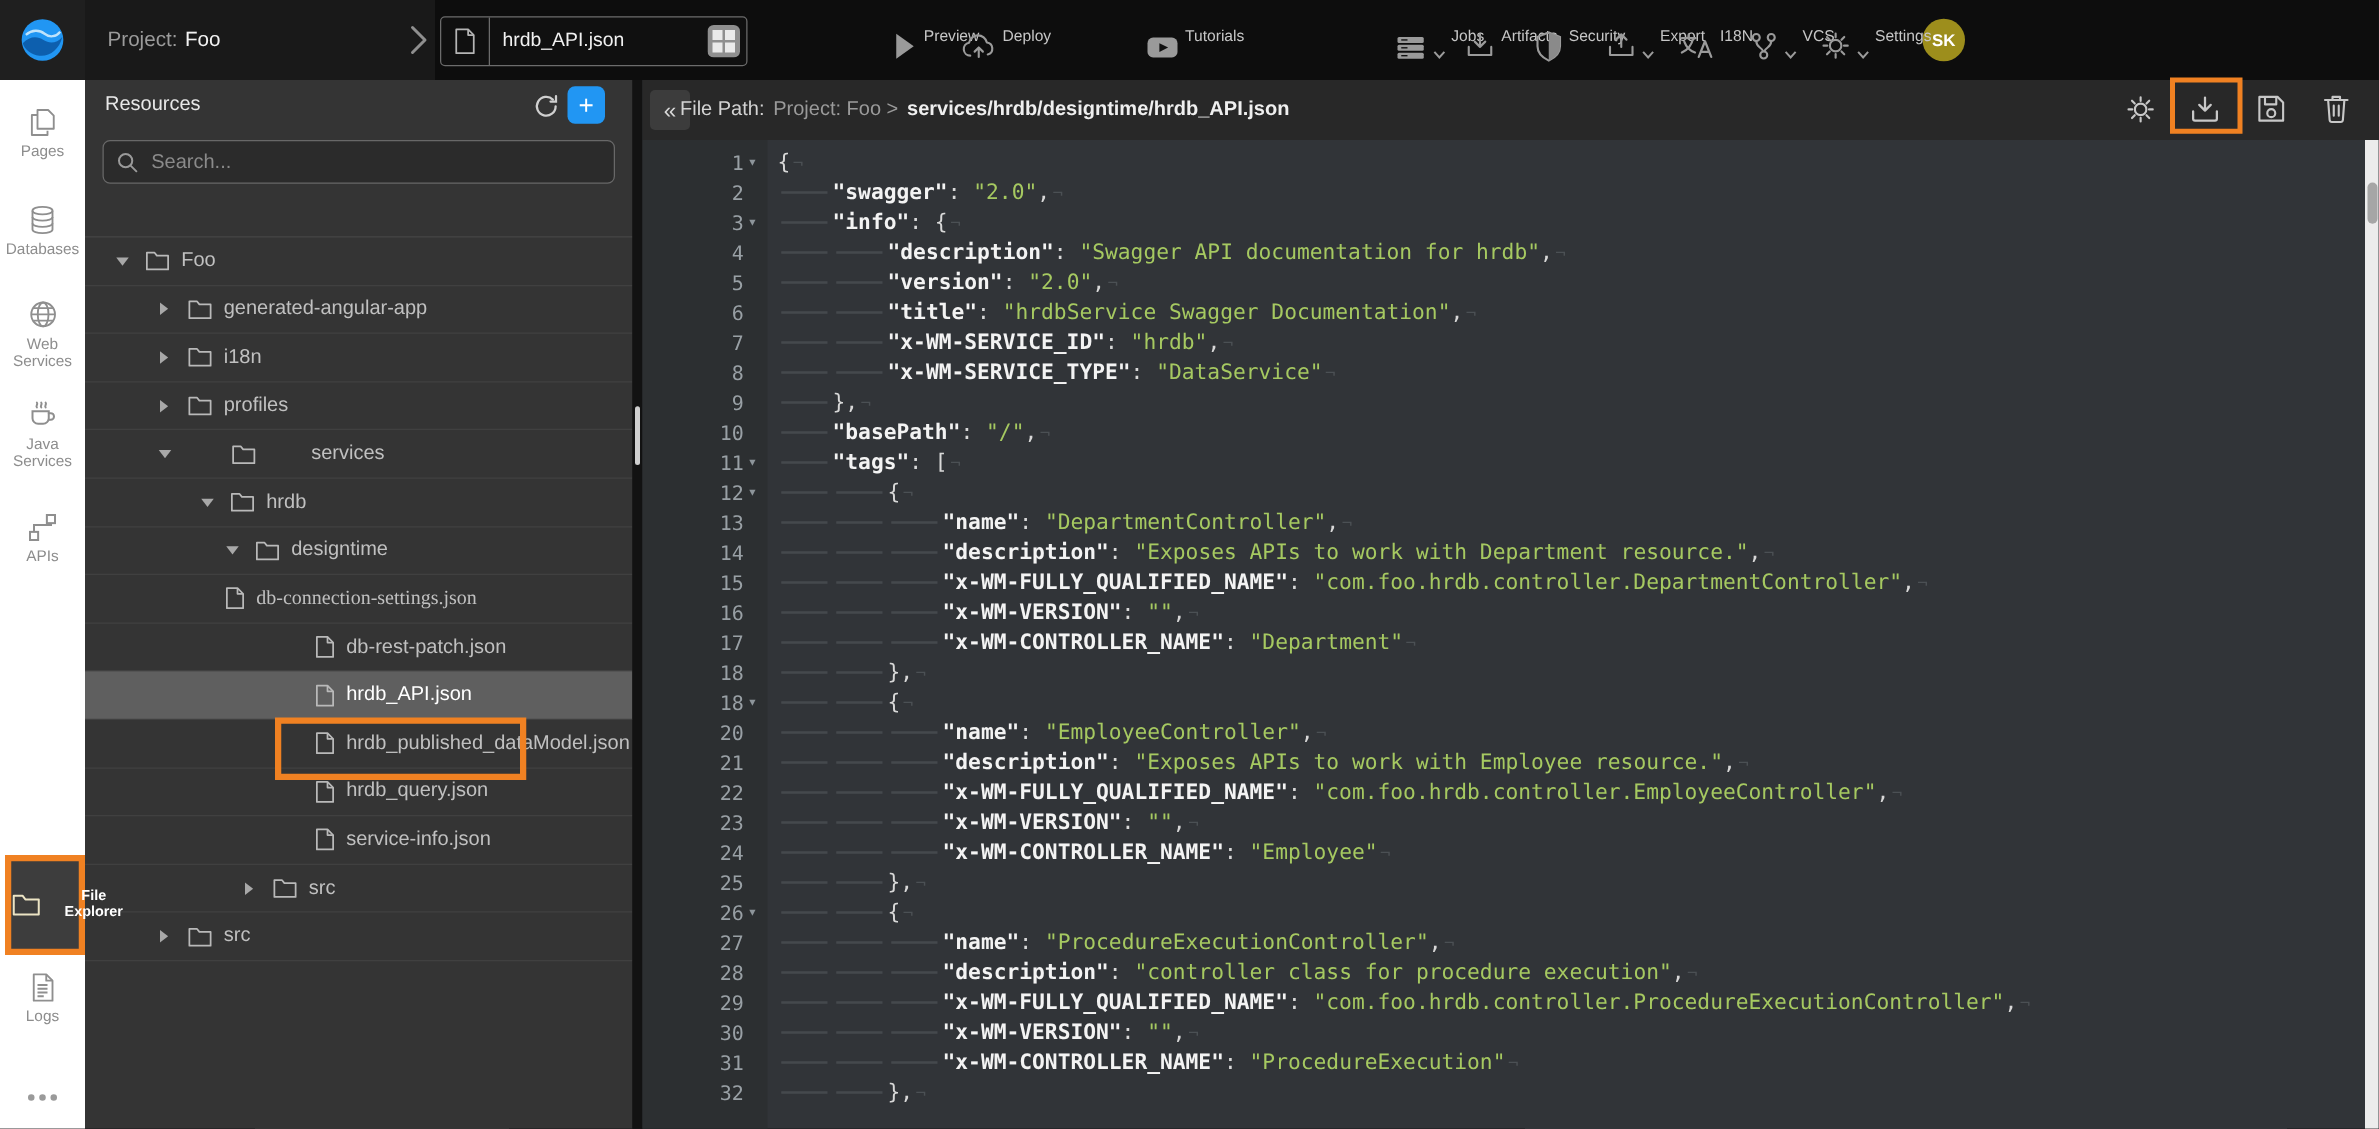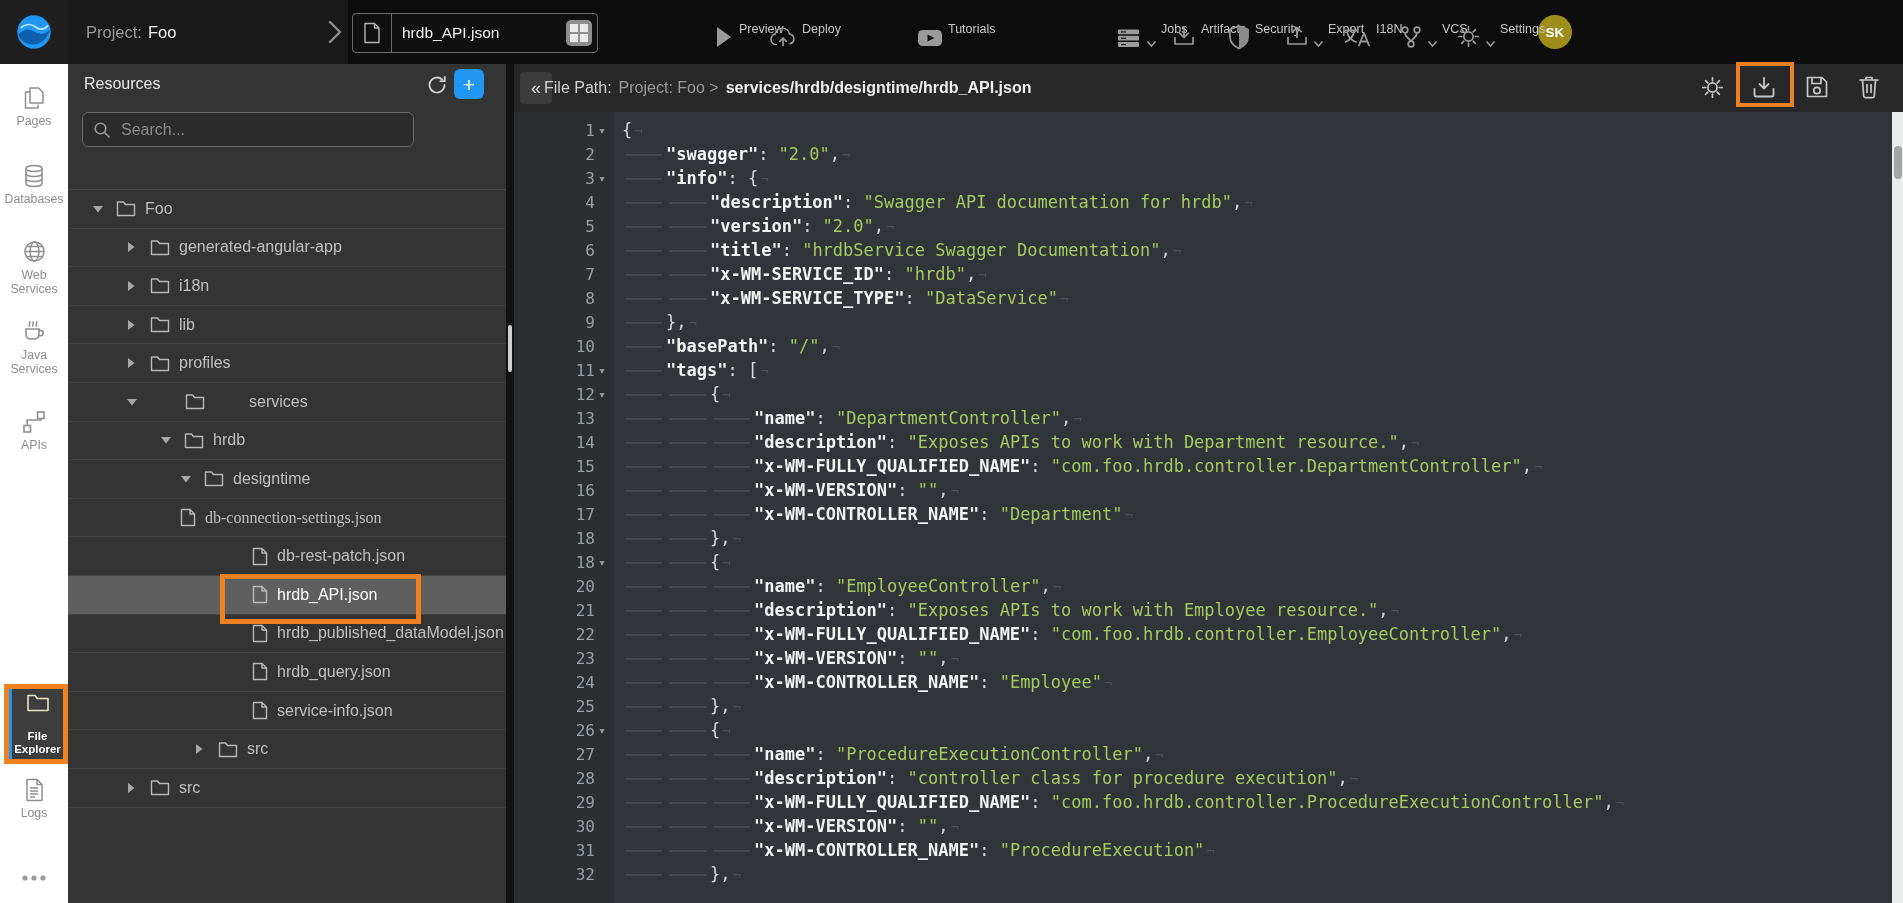--- a/index.html
+++ b/index.html
@@ -23,29 +23,29 @@
   .tblabel{font-size:12.5px;color:#c6c6c6;white-space:nowrap}
   .avatar{position:absolute;left:1538px;top:15px;width:34px;height:34px;border-radius:50%;background:#9d8e1c;color:#fff;font-size:13.5px;font-weight:bold;display:flex;align-items:center;justify-content:center;cursor:pointer}
 
   
   .sidebar{position:absolute;left:0;top:64px;width:68px;height:839px;background:#ffffff;z-index:5}
   .sitem{position:absolute;left:0;width:68px;display:flex;flex-direction:column;align-items:center;gap:3px;cursor:pointer}
   .sicon{height:27px;display:flex;align-items:center}
   .slabel{font-size:12.3px;line-height:14px;color:#8d8d8d;text-align:center;width:66px}
   .fe-ann{position:absolute;left:4px;top:620px;width:64px;height:80px;border:5px solid #f08122;background:#3d3d3d;box-sizing:border-box;display:flex;z-index:6;cursor:pointer}
   .fe-strip{width:3px;background:#2196f3}
-  .fe-inner{flex:1;display:flex;flex-direction:column;align-items:center;justify-content:center;gap:17px}
+  .fe-inner{flex:1;display:flex;flex-direction:row;align-items:center;justify-content:center;gap:17px}
   .fe-label{font-size:11.5px;line-height:13px;font-weight:bold;color:#fff;text-align:center;width:50px}
 
   
   .panel{position:absolute;left:68px;top:64px;width:438px;height:839px;background:#343434;overflow:hidden}
   .ptitle{position:absolute;left:16px;top:11px;font-size:16px;color:#e8e8e8}
   .refbtn{position:absolute;left:358px;top:10px;cursor:pointer;background:none;border:none;padding:0}
   .addbtn{position:absolute;left:386px;top:5px;width:30px;height:30px;border:none;border-radius:6px;background:#2196f3;color:#fff;font-size:21px;line-height:29px;text-align:center;cursor:pointer;padding:0;font-family:inherit}
-  .searchbox{position:absolute;left:14px;top:48px;width:332px;height:35px;border:1px solid #686868;border-radius:6px;background:#2b2b2b;box-sizing:border-box;display:flex;align-items:center;padding:0 10px;gap:8px}
+  .searchbox{position:absolute;left:14px;top:48px;width:410px;height:35px;border:1px solid #686868;border-radius:6px;background:#2b2b2b;box-sizing:border-box;display:flex;align-items:center;padding:0 10px;gap:8px}
   .searchbox input{flex:1;background:transparent;border:none;outline:none;color:#d0d0d0;font-size:16px;font-family:inherit}
   .searchbox input::placeholder{color:#8a8a8a}
   .tree{position:absolute;left:0;top:125px;width:100%;bottom:0;border-top:1px solid #454545;overflow:hidden}
   .trow{display:flex;align-items:center;height:38.6px;box-sizing:border-box;border-bottom:1px solid #404040;white-space:nowrap;cursor:pointer}
   .trow.sel{background:#5f5f5f}
   .tcaret{width:24px;display:flex;align-items:center}
   .ticon{margin-right:9px;display:flex;align-items:center}
   .tlabel{font-size:16px;color:#c0c0c0}
   .trow.sel .tlabel{color:#fff}
   .gap{position:absolute;left:506px;top:64px;width:8px;height:839px;background:#121212}
@@ -380,33 +380,20 @@
           <svg width="10" height="12" viewBox="0 0 10 12">
             <path d="M2 1 L8.5 6 L2 11 Z" fill="#a8a8a8"></path>
           </svg>
         </span>
         <span class="ticon">
           <svg width="20" height="17" viewBox="0 0 20 17" fill="none" stroke="#b9b9b9" stroke-width="1.4" stroke-linejoin="round">
             <path d="M1.5 2 h6 l2 2.5 h9 V15.5 H1.5 Z"></path>
           </svg>
         </span>
         <span class="tlabel">i18n</span>
-      </div>
-      <div class="trow" style="padding-left: 58px;">
-        <span class="tcaret">
-          <svg width="10" height="12" viewBox="0 0 10 12">
-            <path d="M2 1 L8.5 6 L2 11 Z" fill="#a8a8a8"></path>
-          </svg>
-        </span>
-        <span class="ticon">
-          <svg width="20" height="17" viewBox="0 0 20 17" fill="none" stroke="#b9b9b9" stroke-width="1.4" stroke-linejoin="round">
-            <path d="M1.5 2 h6 l2 2.5 h9 V15.5 H1.5 Z"></path>
-          </svg>
-        </span>
-        <span class="tlabel">lib</span>
       </div>
       <div class="trow" style="padding-left: 58px;">
         <span class="tcaret">
           <svg width="10" height="12" viewBox="0 0 10 12">
             <path d="M2 1 L8.5 6 L2 11 Z" fill="#a8a8a8"></path>
           </svg>
         </span>
         <span class="ticon">
           <svg width="20" height="17" viewBox="0 0 20 17" fill="none" stroke="#b9b9b9" stroke-width="1.4" stroke-linejoin="round">
             <path d="M1.5 2 h6 l2 2.5 h9 V15.5 H1.5 Z"></path>

